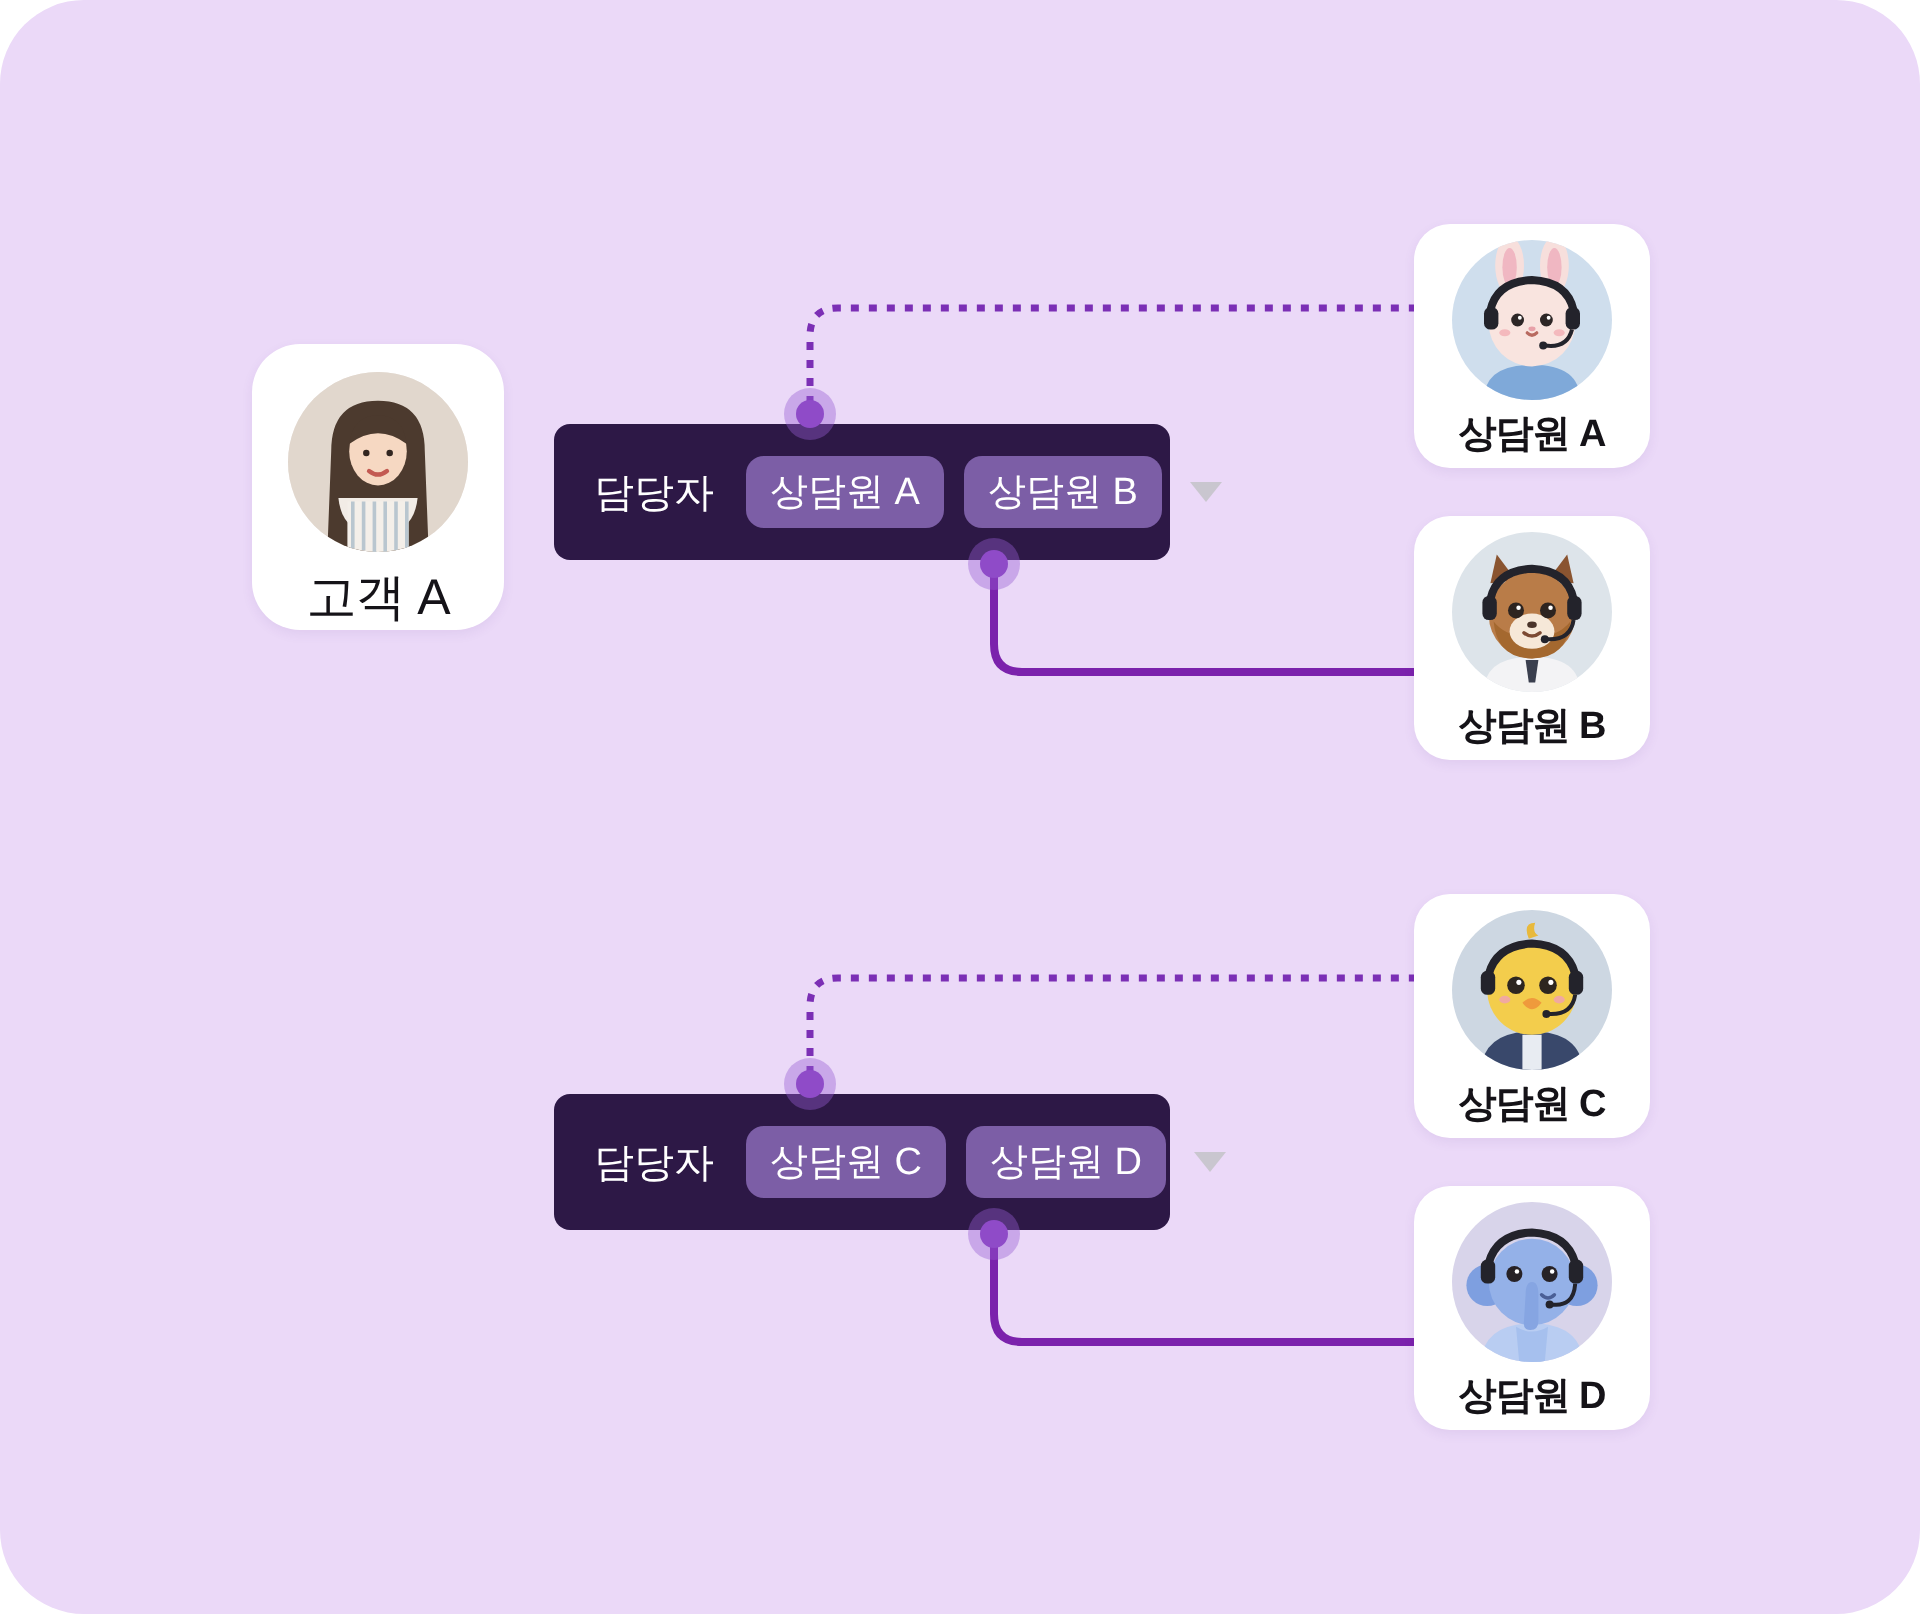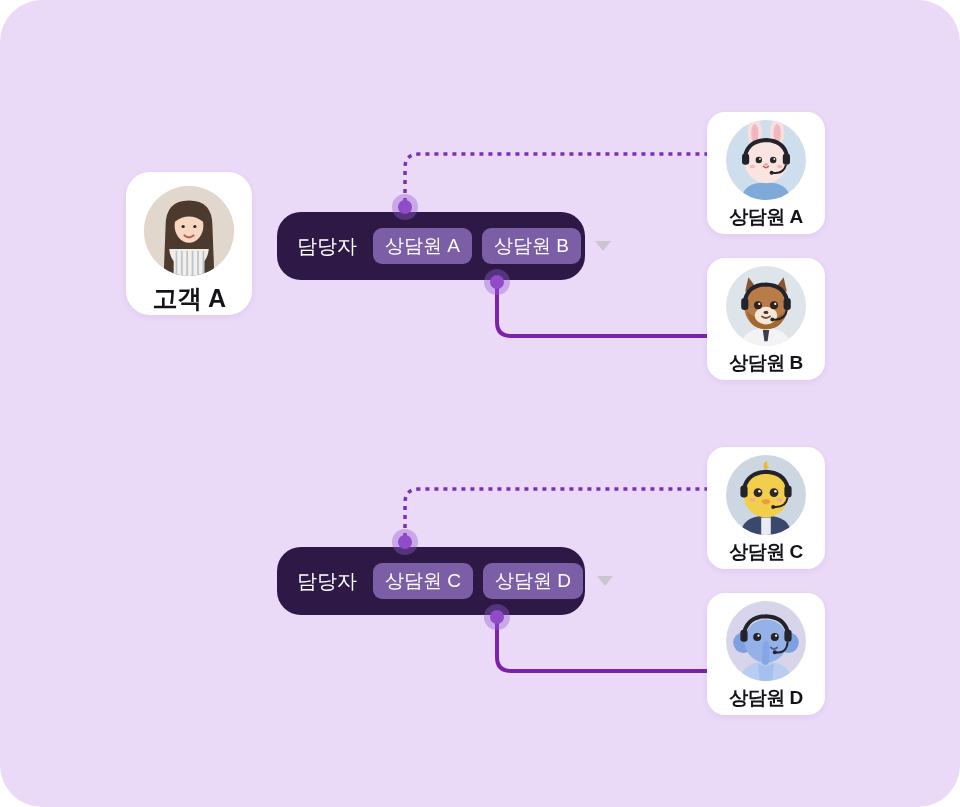--- a/index.html
+++ b/index.html
@@ -3,27 +3,27 @@
 <meta charset="utf-8">
 <style>
   html,body{margin:0;padding:0;background:#ffffff;font-family:"Liberation Sans","DejaVu Sans",sans-serif;}
   .stage{position:relative;width:960px;height:807px;background:#EBD9F8;border-radius:42px;overflow:hidden;}
   svg.lines{position:absolute;left:0;top:0;width:960px;height:807px;pointer-events:none;}
   .line-dotted{fill:none;stroke:#7B2FB5;stroke-width:3.5;stroke-dasharray:4 5;}
   .line-solid{fill:none;stroke:#7B22AC;stroke-width:4;}
   .card{position:absolute;background:#ffffff;box-shadow:0 2px 6px rgba(90,50,140,0.08);display:flex;flex-direction:column;align-items:center;}
   .customer-card{left:126px;width:126px;height:143px;border-radius:24px;}
   .customer-card .avatar{width:90px;height:90px;margin-top:14px;}
-  .customer-card .card-label{margin-top:6px;font-size:25px;font-weight:700;color:#151318;letter-spacing:-0.5px;}
+  .customer-card .card-label{margin-top:6px;font-size:25px;font-weight:400;color:#151318;letter-spacing:-0.5px;}
   .agent-card{left:707px;width:118px;height:122px;border-radius:18px;}
   .agent-card .avatar{width:80px;height:80px;margin-top:8px;}
   .agent-card .card-label{margin-top:4px;font-size:19px;font-weight:600;color:#151318;letter-spacing:-0.5px;}
   .avatar{border-radius:50%;overflow:hidden;flex:0 0 auto;}
   .avatar svg{display:block;width:100%;height:100%;}
-  .pill{position:absolute;left:277px;width:308px;height:68px;border-radius:24px;background:#2D1846;display:flex;align-items:center;padding:0 18px 0 20px;box-sizing:border-box;}
+  .pill{position:absolute;left:277px;width:308px;height:68px;border-radius:8px;background:#2D1846;display:flex;align-items:center;padding:0 18px 0 20px;box-sizing:border-box;}
   .pill-label{color:#ffffff;font-size:20px;font-weight:500;margin-right:16px;white-space:nowrap;}
   .tag{background:#7C5EA6;color:#ffffff;font-size:19px;font-weight:500;border-radius:9px;padding:5px 12px;margin-right:10px;white-space:nowrap;}
   .dd-arrow{width:0;height:0;border-left:8px solid transparent;border-right:8px solid transparent;border-top:10px solid #C9C6CF;margin-left:4px;}
   .dot{position:absolute;width:26px;height:26px;border-radius:50%;background:rgba(151,92,209,0.40);}
   .dot::after{content:"";position:absolute;left:6px;top:6px;width:14px;height:14px;border-radius:50%;background:#8F4BC8;}
 </style>
 </head>
 <body>
 
 <div class="stage">

